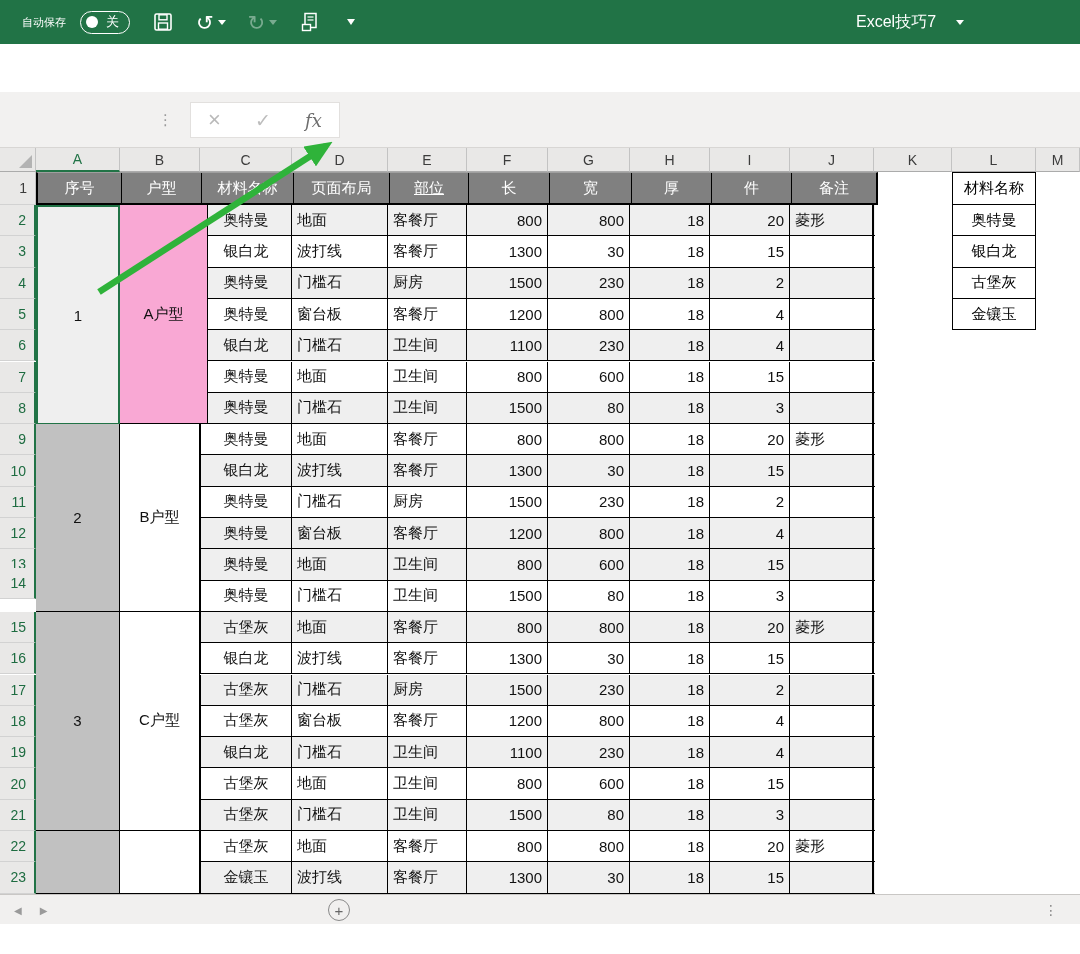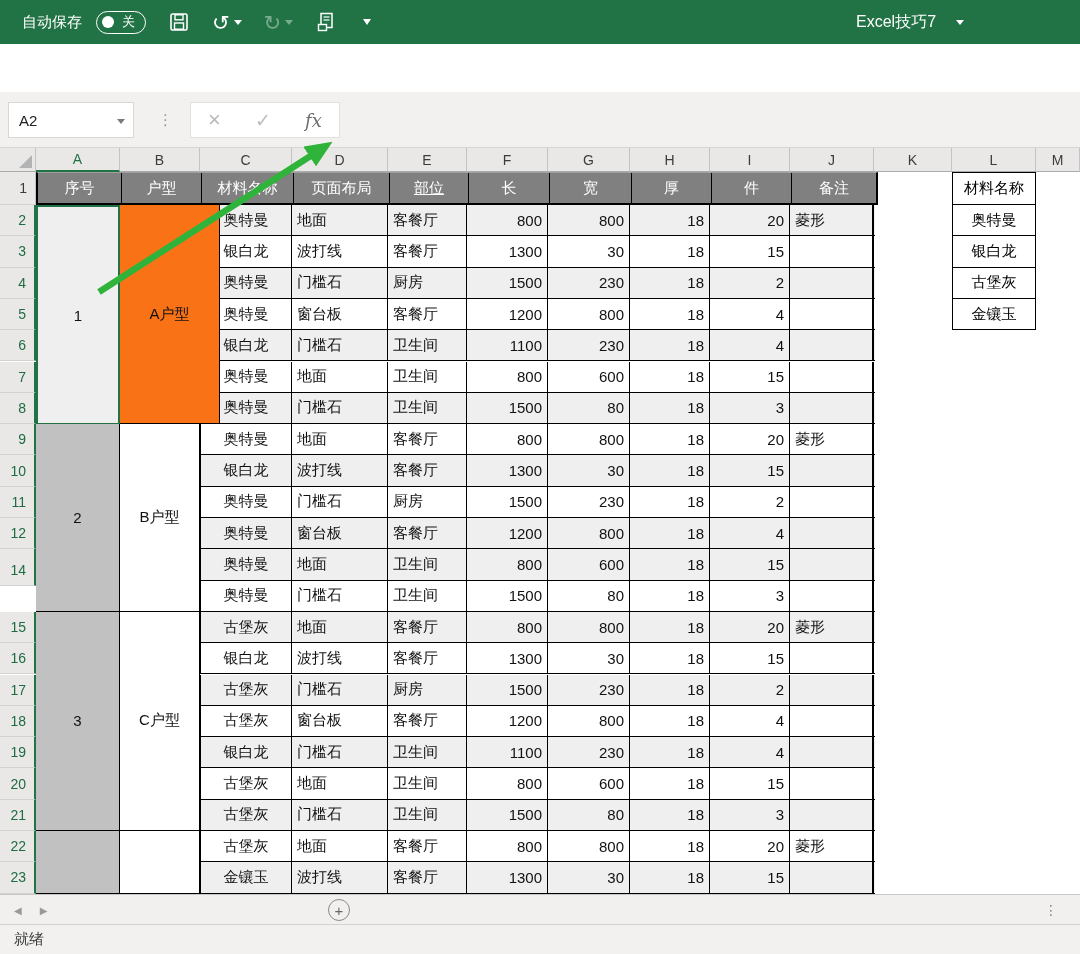--- a/index.html
+++ b/index.html
@@ -3,21 +3,21 @@
 <meta charset="utf-8">
 <style>
   * { margin:0; padding:0; box-sizing:border-box; }
   html,body { width:1080px; height:954px; }
   body { font-family:"Liberation Sans","DejaVu Sans",sans-serif; background:#fff; position:relative; overflow:hidden; }
   .app { position:absolute; inset:0; }
 
   
   .titlebar { position:absolute; left:0; top:0; width:1080px; height:44px; background:#217346; display:flex; align-items:center; color:#fff; }
   .tb-left { display:flex; align-items:center; gap:14px; padding-left:22px; }
-  .autosave-label { font-size:15px; }
+  .autosave-label { font-size:11px; }
   .toggle-pill { display:flex; align-items:center; gap:8px; border:1.5px solid #fff; border-radius:12px; height:23px; padding:0 10px 0 5px; cursor:pointer; }
   .toggle-dot { width:12px; height:12px; border-radius:50%; background:#fff; }
   .toggle-state { font-size:13px; }
   .qat-btn { display:flex; align-items:center; margin-left:8px; cursor:pointer; }
   .chev { width:0; height:0; border-left:4px solid transparent; border-right:4px solid transparent; border-top:5px solid #fff; margin-left:4px; }
   .chev.dim { border-top-color:rgba(255,255,255,.4); }
   .glyph { font-size:21px; line-height:1; }
   .dim { color:rgba(255,255,255,.4); }
   .wb-title { position:absolute; left:856px; top:0; height:44px; display:flex; align-items:center; font-size:16px; cursor:pointer;gap:16px; }
 
@@ -112,24 +112,20 @@
       </span>
     </div>
     <div class="wb-title">
       <span>Excel技巧7</span>
       <span class="chev"></span>
     </div>
   </div>
 
 
   <div class="fbar">
-    <div class="namebox">
-      <span>A2</span>
-      <span class="dd"></span>
-    </div>
     <div class="fdots">⋮</div>
     <div class="fbtns">
       <span class="fx-cancel">×</span>
       <span class="fx-enter">✓</span>
       <span class="fx-fn">fx</span>
     </div>
   </div>
 
   <div class="colheads" id="colheads">
     <div class="corner">
@@ -156,21 +152,21 @@
       <div class="rowhead sel" style="top: 267.6px; height: 31.3px;">4</div>
       <div class="rowhead sel" style="top: 298.9px; height: 31.3px;">5</div>
       <div class="rowhead sel" style="top: 330.2px; height: 31.3px;">6</div>
       <div class="rowhead sel" style="top: 361.5px; height: 31.3px;">7</div>
       <div class="rowhead sel" style="top: 392.8px; height: 31.3px;">8</div>
       <div class="rowhead sel" style="top: 424.1px; height: 31.3px;">9</div>
       <div class="rowhead sel" style="top: 455.4px; height: 31.3px;">10</div>
       <div class="rowhead sel" style="top: 486.7px; height: 31.3px;">11</div>
       <div class="rowhead sel" style="top: 518px; height: 31.3px;">12</div>
       <div class="rowhead sel" style="top: 549.3px; height: 31.3px;">13</div>
-      <div class="rowhead sel" style="top: 555px; height: 31.3px;">14</div>
+      <div class="rowhead sel" style="top: 568px; height: 31.3px;">14</div>
       <div class="rowhead sel" style="top: 611.9px; height: 31.3px;">15</div>
       <div class="rowhead sel" style="top: 643.2px; height: 31.3px;">16</div>
       <div class="rowhead sel" style="top: 674.5px; height: 31.3px;">17</div>
       <div class="rowhead sel" style="top: 705.8px; height: 31.3px;">18</div>
       <div class="rowhead sel" style="top: 737.1px; height: 31.3px;">19</div>
       <div class="rowhead sel" style="top: 768.4px; height: 31.3px;">20</div>
       <div class="rowhead sel" style="top: 799.7px; height: 31.3px;">21</div>
       <div class="rowhead sel" style="top: 831px; height: 31.3px;">22</div>
       <div class="rowhead sel" style="top: 862.3px; height: 31.3px;">23</div>
     </div>
@@ -251,21 +247,21 @@
         <div class="dcell al-c first" style="width: 92px;">奥特曼</div>
         <div class="dcell al-l" style="width: 96px;">门槛石</div>
         <div class="dcell al-l" style="width: 79px;">卫生间</div>
         <div class="dcell al-r" style="width: 81px;">1500</div>
         <div class="dcell al-r" style="width: 82px;">80</div>
         <div class="dcell al-r" style="width: 80px;">18</div>
         <div class="dcell al-r" style="width: 80px;">3</div>
         <div class="dcell al-l last" style="width: 84px;"></div>
       </div>
       <div class="merged active" style="left: 36px; top: 205px; width: 84px; height: 220.1px; background: rgb(239, 239, 239);">1</div>
-      <div class="merged" style="left: 120px; top: 205px; width: 100px; height: 220.1px; background: #f97316;">A户型</div>
+      <div class="merged" style="left: 120px; top: 205px; width: 88px; height: 220.1px; background: #f9a8d4;">A户型</div>
       <div class="data-row" style="left: 200px; top: 424.1px; width: 675px; height: 31.3px;">
         <div class="dcell al-c first" style="width: 92px;">奥特曼</div>
         <div class="dcell al-l" style="width: 96px;">地面</div>
         <div class="dcell al-l" style="width: 79px;">客餐厅</div>
         <div class="dcell al-r" style="width: 81px;">800</div>
         <div class="dcell al-r" style="width: 82px;">800</div>
         <div class="dcell al-r" style="width: 80px;">18</div>
         <div class="dcell al-r" style="width: 80px;">20</div>
         <div class="dcell al-l last" style="width: 84px;">菱形</div>
       </div>
@@ -428,23 +424,20 @@
       <span>▶</span>
     </div>
     <div class="addsheet">
       <span>+</span>
     </div>
     <div class="tab-more">
       <span>⋮</span>
     </div>
   </div>
 
-  <div class="statusbar">
-    <span>就绪</span>
-  </div>
 
   <svg class="arrow-svg" width="1080" height="954">
     <defs>
       <marker id="ah" markerWidth="4.2" markerHeight="3.6" refX="3" refY="1.8" orient="auto">
         <path d="M0,0 L4.2,1.8 L0,3.6 Z" fill="#2fb33a"></path>
       </marker>
     </defs>
     <line id="arrowline" x1="99" y1="292" x2="326" y2="146" stroke="#2fb33a" stroke-width="6.5" marker-end="url(#ah)"></line>
   </svg>
 

